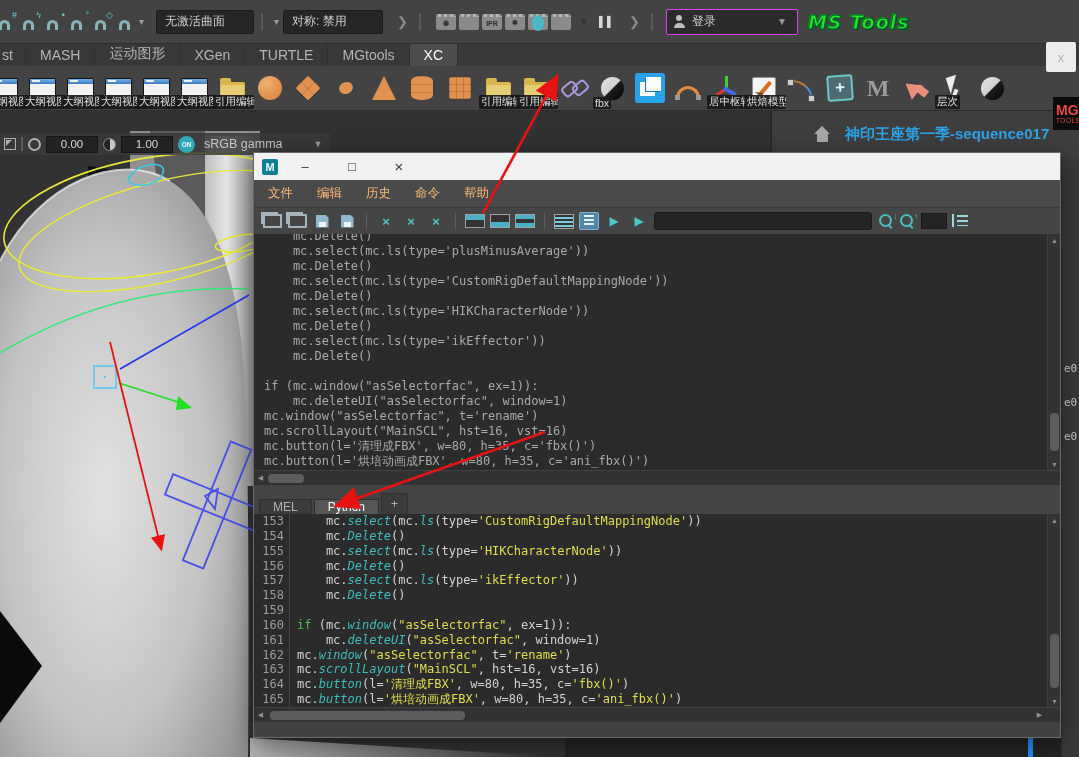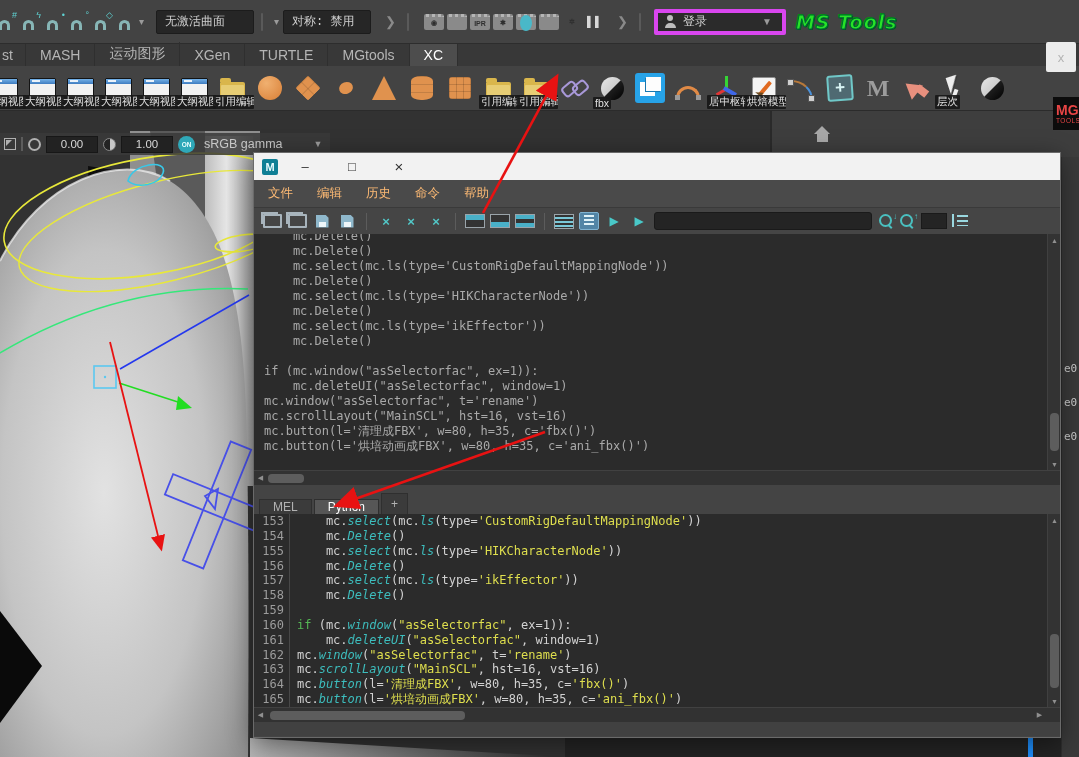--- a/index.html
+++ b/index.html
@@ -18,21 +18,21 @@
             display:flex;align-items:center;padding:0 8px;border-radius:2px;}
   .tt-sep{width:2px;height:18px;background:#5a5a5a;margin:0 7px;border-radius:1px;}
   .tt-caret{color:#9a9a9a;font-size:10px;margin:0 4px;cursor:pointer;}
   .tt-chev{color:#8a8a8a;font-size:13px;margin:0 4px;}
   .rico-group{display:flex;align-items:center;gap:3px;}
   .rico{width:20px;height:16px;background:#8a8a8a;border-radius:2px;border-top:3px dotted #b5b5b5;
         display:flex;align-items:center;justify-content:center;font-size:7px;font-weight:bold;color:#2e2e2e;cursor:pointer;}
   .rico.naked{background:transparent;border-top:none;}
   .rico.oval::before{content:"";width:12px;height:16px;border-radius:50%;background:#49b8c8;}
   .rico.pause{color:#d8d8d8;font-size:10px;letter-spacing:1px;background:transparent;border-top:none;font-weight:bold;}
-  .login-box{height:26px;min-width:132px;background:#2b2b2b;border:4px solid #d946ef;border-radius:2px;
+  .login-box{height:26px;min-width:132px;background:#2b2b2b;border:1px solid #d946ef;border-radius:2px;
              display:flex;align-items:center;padding:0 6px;gap:6px;cursor:pointer;}
   .person{width:13px;height:13px;position:relative;}
   .person::before{content:"";position:absolute;left:3.5px;top:0;width:6px;height:6px;border-radius:50%;background:#bdbdbd;}
   .person::after{content:"";position:absolute;left:1px;bottom:0;width:11px;height:5px;border-radius:5px 5px 0 0;background:#bdbdbd;}
   .login-label{color:#d0d0d0;font-size:12px;flex:1;}
   .mstools{font-weight:bold;font-size:19px;color:#27e427;letter-spacing:1px;
            text-shadow:0 0 1px #063,1px 1px 0 #052,-1px -1px 0 #0a0;
            -webkit-text-stroke:1px #063;font-family:"DejaVu Sans",sans-serif;font-style:italic;}
 
   
@@ -287,21 +287,21 @@
         <div class="topico">
           <span class="arc"></span>
         </div>
       </div>
     <span class="tt-caret">▾</span>
     <div class="tt-field" style="width:98px;margin-left:8px;">
       <span>无激活曲面</span>
     </div>
     <div class="tt-sep"></div>
     <span class="tt-caret">▾</span>
-    <div class="tt-field" style="width:88px;font-family:Liberation Mono, monospace;">
+    <div class="tt-field" style="width:100px;">
       <span>对称: 禁用</span>
     </div>
     <span class="tt-chev" style="margin-left:14px;">❯</span>
     <div class="tt-sep"></div>
     <div class="rico-group" id="render-icons" style="margin-left:8px;">
         <div class="rico ">◉</div>
         <div class="rico "></div>
         <div class="rico ">IPR</div>
         <div class="rico ">✱</div>
         <div class="rico oval"></div>
@@ -457,20 +457,21 @@
       </div>
     <span class="vp-on">
         <span>ON</span>
       </span>
     <span class="vp-gamma">sRGB gamma</span>
     <span class="vp-caret">▼</span>
   </div>
 
   <div class="right-header">
     <span class="home"></span>
+    <span class="scene-title">神印王座第一季-sequence017</span>
   </div>
 
   <div class="right-col" id="right-col">
       <span class="rc-snip" style="top: 205px;">e0</span>
       <span class="rc-snip" style="top: 239px;">e0</span>
       <span class="rc-snip" style="top: 273px;">e0</span>
     </div>
 
   <div class="sewin">
     <div class="se-title">
@@ -514,20 +515,21 @@
           <span class="mag">
             <span class="mdir">↑</span>
           </span>
         </span>
       <span class="dark-swatch"></span>
       <span class="ti ti-indent"></span>
     </div>
 
     <div class="se-output" id="se-output">
       <div class="ol">    mc.Delete()</div>
+        <div class="ol">    mc.select(mc.ls(type='plusMinusAverage'))</div>
         <div class="ol">    mc.Delete()</div>
         <div class="ol">    mc.select(mc.ls(type='CustomRigDefaultMappingNode'))</div>
         <div class="ol">    mc.Delete()</div>
         <div class="ol">    mc.select(mc.ls(type='HIKCharacterNode'))</div>
         <div class="ol">    mc.Delete()</div>
         <div class="ol">    mc.select(mc.ls(type='ikEffector'))</div>
         <div class="ol">    mc.Delete()</div>
         <div class="ol">&nbsp;</div>
         <div class="ol">if (mc.window("asSelectorfac", ex=1)):</div>
         <div class="ol">    mc.deleteUI("asSelectorfac", window=1)</div>

